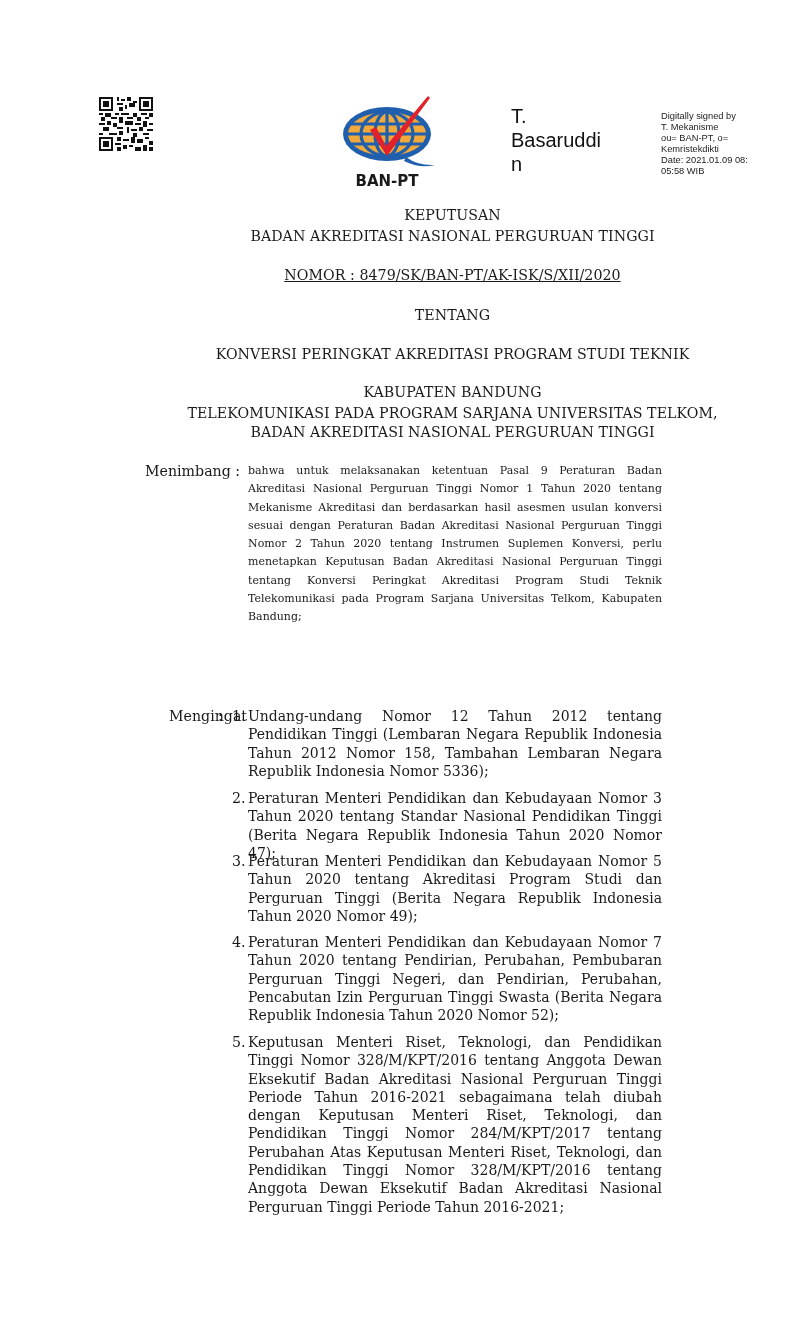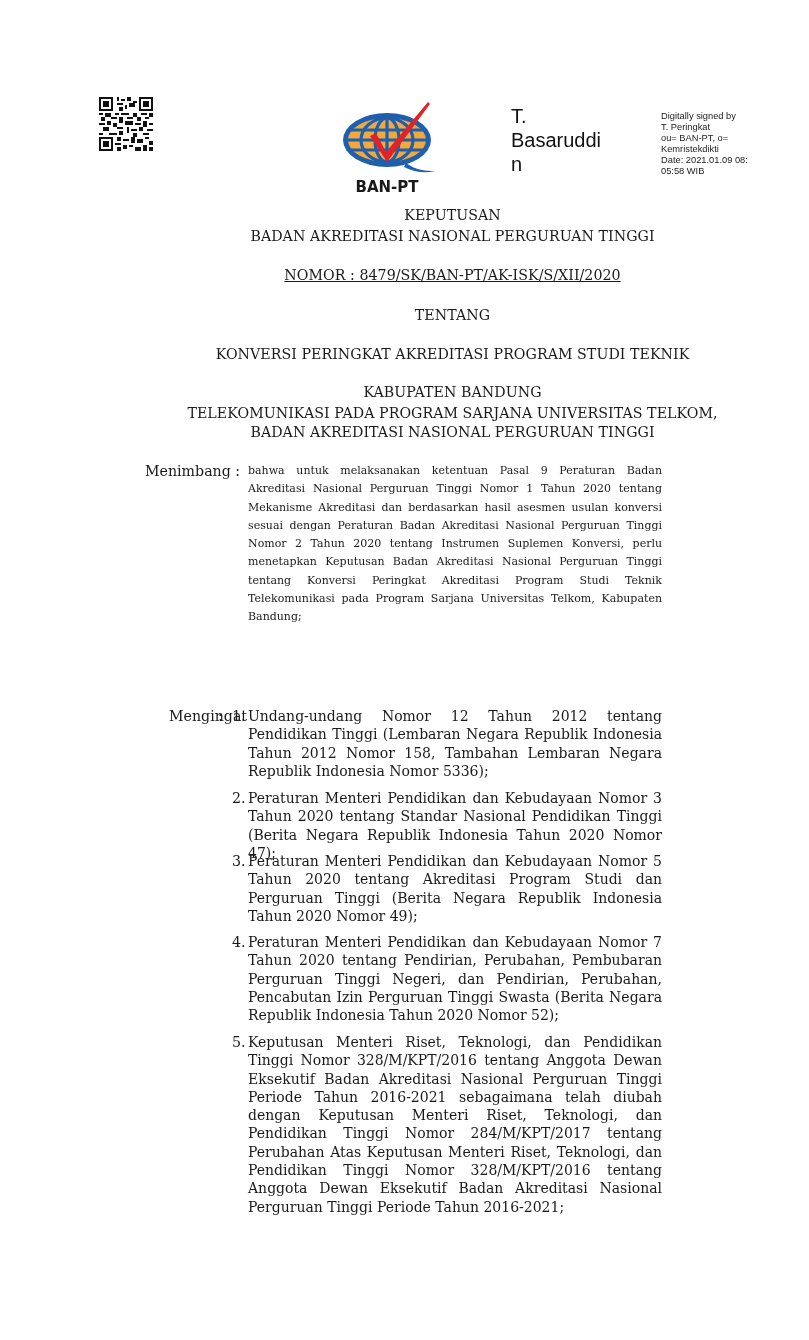--- a/index.html
+++ b/index.html
@@ -1,21 +1,21 @@
 <!DOCTYPE html>
 <html><head>
 <meta charset="utf-8">
 <style>
   html, body { margin:0; padding:0; background:#ffffff; }
   body { width:809px; height:1340px; position:relative; overflow:hidden; color:#1a1a1a; }
   .serif { font-family: "DejaVu Serif", "Liberation Serif", serif; padding-left: 48px; }
   .sans { font-family: "Liberation Sans", "DejaVu Sans", sans-serif; }
 
   .qr { position:absolute; left:99px; top:97px; width:54px; height:54px; }
-  .logo { position:absolute; left:340px; top:100px; width:96px; height:96px; }
+  .logo { position:absolute; left:340px; top:94px; width:96px; height:96px; }
   .signer { position:absolute; left:511px; top:104px; font-size:20px; line-height:24px; color:#111; }
   .sig-info { position:absolute; left:661px; top:111px; font-size:9.3px; line-height:11px; color:#222; }
 
   .center { position:absolute; left:0; width:809px; text-align:center; font-size:14.2px; line-height:18px; letter-spacing:0.05px; }
 
   .label { position:absolute; left:97px; font-size:14.2px; line-height:18px; }
   .para { position:absolute; left:200px; width:414px; font-size:11px; line-height:18.3px; text-align:justify; text-align-last:left; }
   .item-num { position:absolute; left:184px; font-size:14.2px; line-height:18px; }
   .item-text { position:absolute; left:200px; width:414px; font-size:14px; line-height:18.3px; text-align:justify; text-align-last:left; }
 </style>
@@ -112,21 +112,21 @@
 </div>
 
 <div class="signer sans">
   <div>T.</div>
   <div>Basaruddi</div>
   <div>n</div>
 </div>
 
 <div class="sig-info sans">
   <div>Digitally signed by</div>
-  <div>T. Peringkat</div>
+  <div>T. Mekanisme</div>
   <div>ou= BAN-PT, o=</div>
   <div>Kemristekdikti</div>
   <div>Date: 2021.01.09 08:</div>
   <div>05:58 WIB</div>
 </div>
 
 <div class="center serif" style="top:206px;">KEPUTUSAN</div>
 <div class="center serif" style="top:227px;">BADAN AKREDITASI NASIONAL PERGURUAN TINGGI</div>
 <div class="center serif" style="top:266px;text-decoration:underline;">NOMOR : 8479/SK/BAN-PT/AK-ISK/S/XII/2020</div>
 <div class="center serif" style="top:306px;">TENTANG</div>

